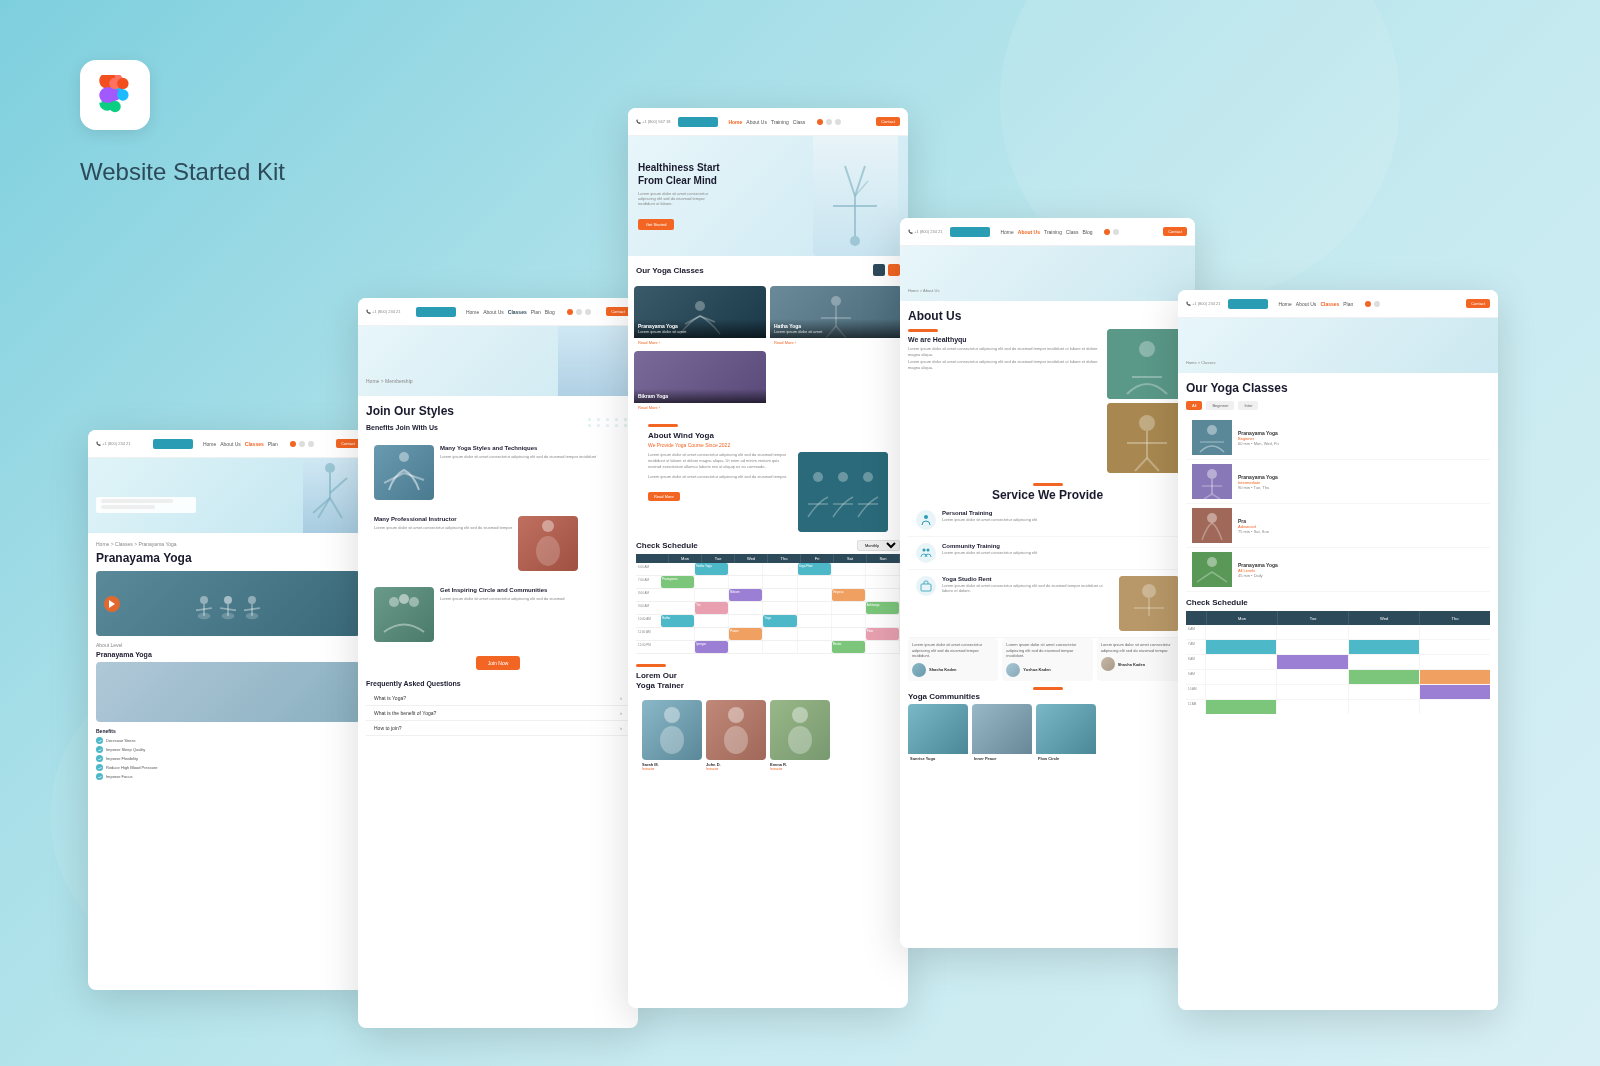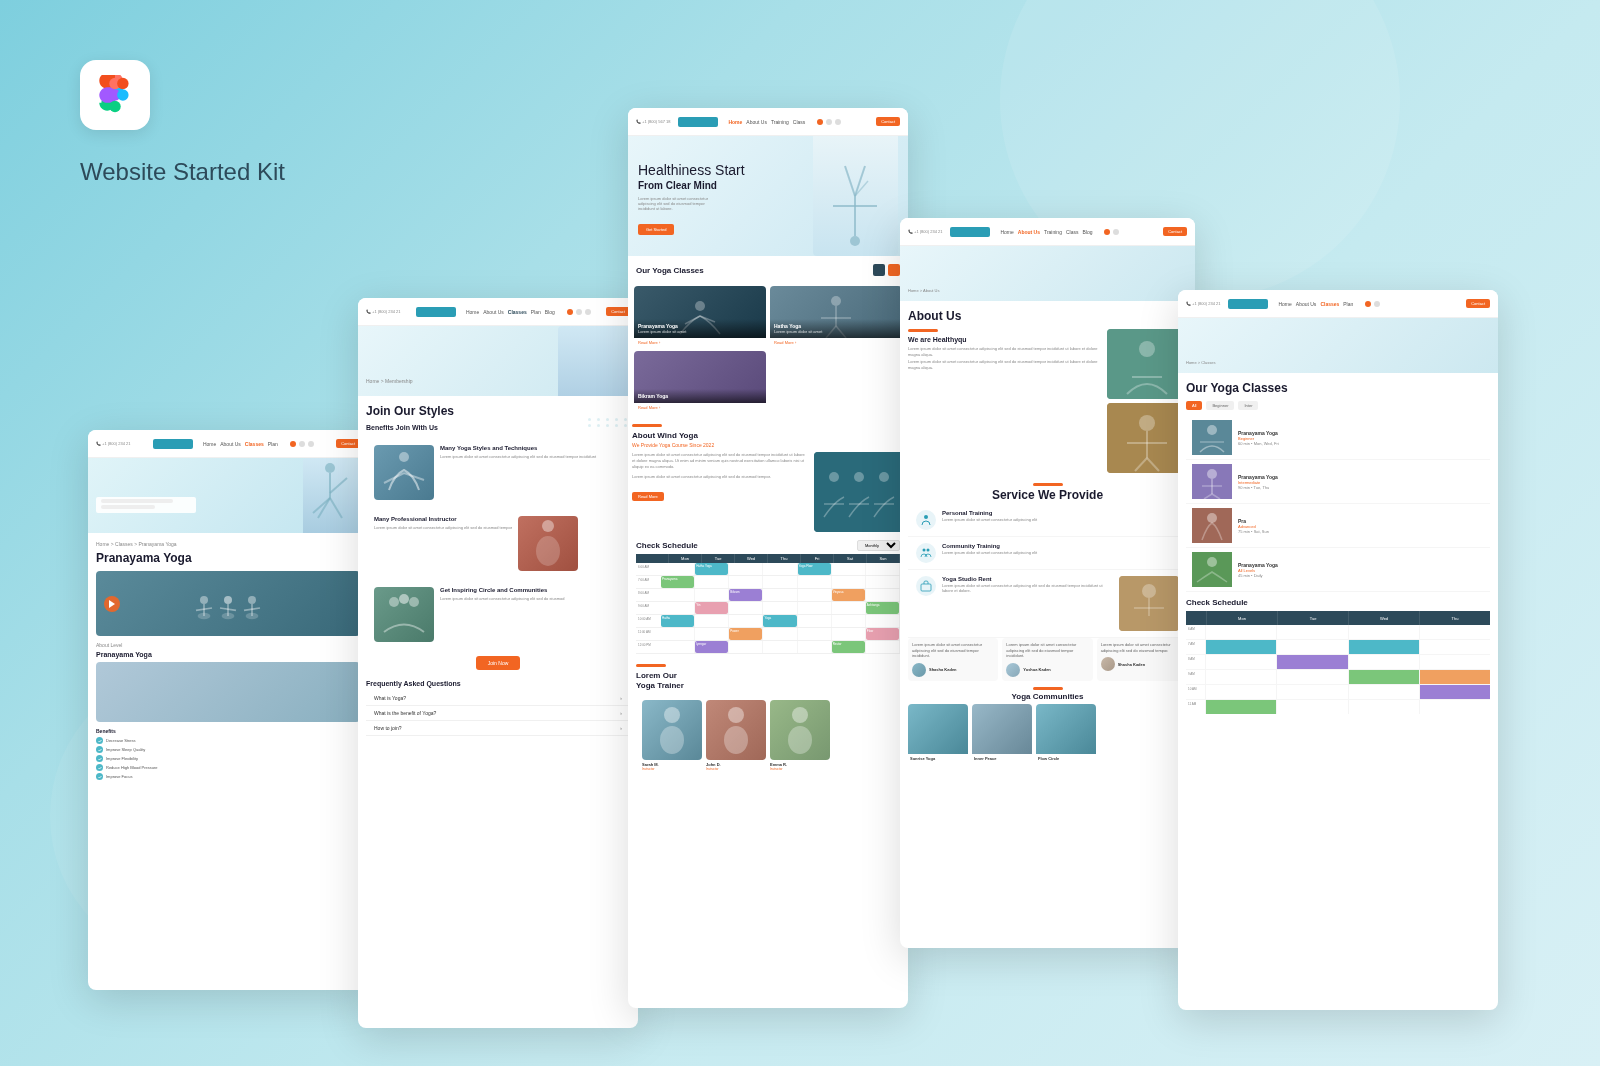--- a/index.html
+++ b/index.html
@@ -791,21 +791,21 @@
           <line x1="42" y1="100" x2="42" y2="60" stroke="#8ab8c8" stroke-width="2" opacity="0.7"></line>
           <line x1="20" y1="70" x2="64" y2="70" stroke="#8ab8c8" stroke-width="2" opacity="0.7"></line>
           <line x1="42" y1="60" x2="32" y2="30" stroke="#8ab8c8" stroke-width="2" opacity="0.7"></line>
           <line x1="42" y1="60" x2="52" y2="30" stroke="#8ab8c8" stroke-width="2" opacity="0.7"></line>
           <line x1="42" y1="60" x2="55" y2="45" stroke="#8ab8c8" stroke-width="1.5" opacity="0.5"></line>
         </svg>
       </div>
     </div>
 
     <div style="position:absolute;left:10px;top:25px;">
-      <div style="font-size:14px;font-weight:400;color:#1a1a2e;line-height:1.3;">Healthiness Start</div>
+      <div style="font-size:10px;font-weight:700;color:#1a1a2e;line-height:1.3;">Healthiness Start</div>
       <div style="font-size:10px;font-weight:800;color:#1a1a2e;line-height:1.3;margin-bottom:4px;">From Clear Mind</div>
       <div style="font-size:4px;color:#888;margin-bottom:6px;width:80px;">Lorem ipsum dolor sit amet consectetur adipiscing elit sed do eiusmod tempor incididunt ut labore.</div>
       <div style="background:#f26522;color:white;font-size:4px;padding:3px 8px;border-radius:2px;display:inline-block;">Get Started</div>
     </div>
   </div>
 
   <div class="section-header">
     <div class="section-title">Our Yoga Classes</div>
     <div class="section-nav-dots">
       <div class="section-nav-dot active"></div>
@@ -848,21 +848,21 @@
     <div class="class-card">
       <div class="class-img" style="background:linear-gradient(135deg,#7a6a9a,#5a4a7a);">
         <div class="class-img-overlay">
           <div class="class-name">Bikram Yoga</div>
         </div>
       </div>
       <span class="class-readmore">Read More ›</span>
     </div>
   </div>
 
-  <div style="padding:6px 4px 2px;">
+  <div style="padding:6px 20px 2px;">
     <div class="accent-bar"></div>
     <div style="font-size:8px;font-weight:700;color:#1a1a2e;margin-bottom:2px;">About Wind Yoga</div>
     <div style="font-size:5px;color:#f26522;margin-bottom:4px;">We Provide Yoga Course Since 2022</div>
     <div style="display:flex;gap:6px;">
       <div style="flex:1;">
         <div style="font-size:4px;color:#888;line-height:1.5;margin-bottom:4px;">Lorem ipsum dolor sit amet consectetur adipiscing elit sed do eiusmod tempor incididunt ut labore et dolore magna aliqua. Ut enim ad minim veniam quis nostrud exercitation ullamco laboris nisi ut aliquip ex ea commodo.</div>
         <div style="font-size:4px;color:#888;line-height:1.5;margin-bottom:4px;">Lorem ipsum dolor sit amet consectetur adipiscing elit sed do eiusmod tempor.</div>
         <div class="about-read-btn">Read More</div>
       </div>
       <div style="width:90px;height:80px;background:linear-gradient(135deg,#4a8a9a,#2a6a7a);border-radius:4px;flex-shrink:0;overflow:hidden;">
@@ -1171,21 +1171,21 @@
       </div>
       <div class="testimonial-card">
         <div class="testimonial-text">Lorem ipsum dolor sit amet consectetur adipiscing elit sed do eiusmod tempor.</div>
         <div class="testimonial-author">
           <div class="author-avatar" style="background:linear-gradient(135deg,#c8b8a8,#a89888);"></div>
           <div class="author-name">Shasha Kaden</div>
         </div>
       </div>
     </div>
 
-    <div style="text-align:center;padding:6px 0 3px;">
+    <div style="text-align:left;padding:6px 0 3px;">
       <div class="accent-bar" style="margin:0 auto 2px;"></div>
       <div style="font-size:8px;font-weight:700;color:#1a1a2e;">Yoga Communities</div>
     </div>
     <div class="communities-grid">
       <div class="community-card">
         <div class="community-img"></div>
         <div class="community-name">Sunrise Yoga</div>
       </div>
       <div class="community-card">
         <div class="community-img" style="background:linear-gradient(135deg,#98b8c8,#688898);"></div>

